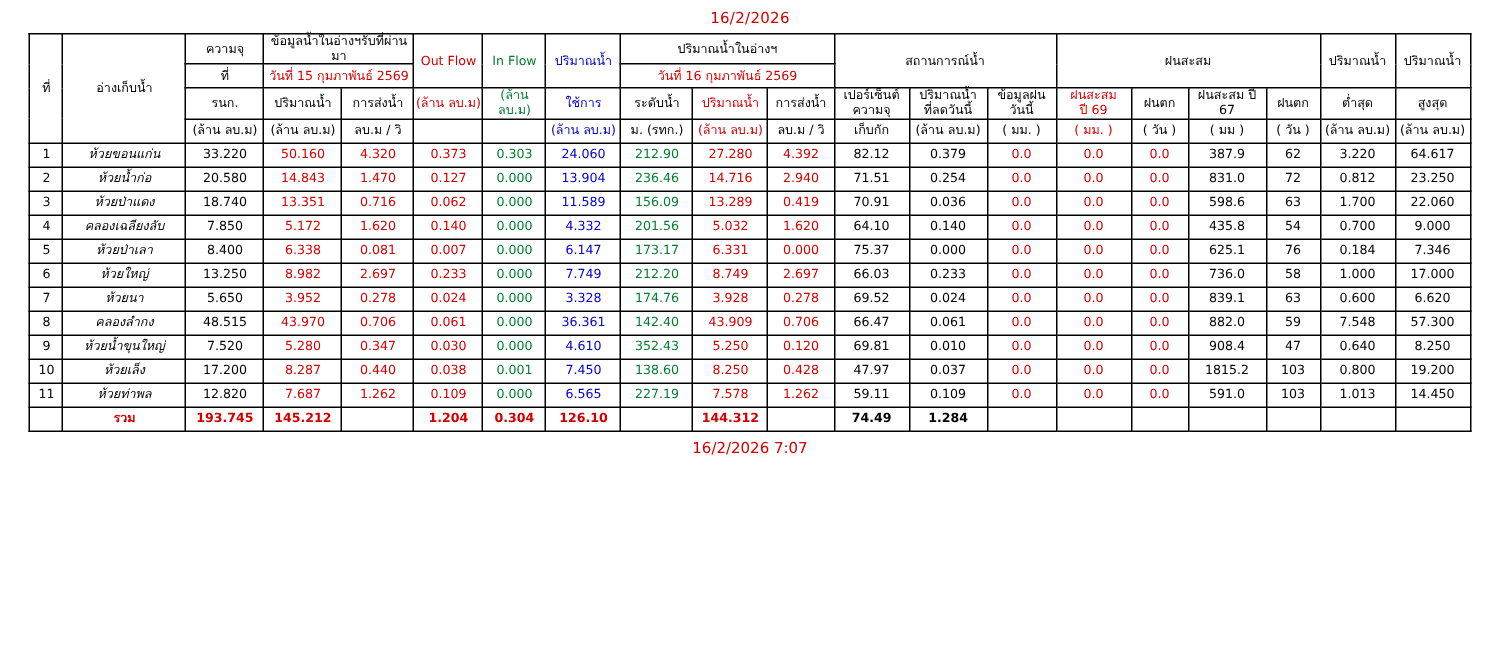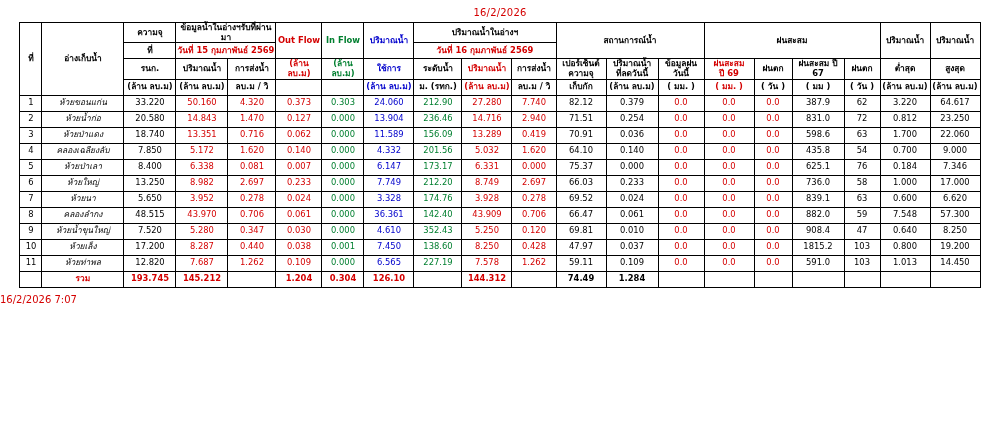--- a/index.html
+++ b/index.html
@@ -14,41 +14,42 @@
   .page{position:relative;width:1000px;height:437px;}
   .top-date{
     text-align:center;
     color:#d40000;
     font-size:10px;
     padding-top:7px;
     padding-bottom:4px;
     letter-spacing:0.2px;
   }
   .bottom-date{
+    text-align:center;
     color:#d40000;
     font-size:10px;
     padding-top:6px;
   }
   table.main{
     border-collapse:collapse;
     width:958px;
     margin:0 auto;
     table-layout:fixed;
   }
   table.main th, table.main td{
     border:1px solid #000;
     padding:0;
     text-align:center;
     vertical-align:middle;
     font-size:8.4px;
     line-height:1.15;
     height:15px;
   }
   thead th{
-    font-weight:bold;
+    font-weight:normal;
     padding:1px 1px;
   }
   .hl{ 
     display:block;
   }
   .red{color:#d40000;}
   .green{color:#007f2f;margin-top:44px;}
   .blue{color:#0000cc;}
   .nm{ 
     text-align:center;
@@ -155,21 +156,21 @@
           <td class="idx">1</td>
           <td class="nm">ห้วยขอนแก่น</td>
           <td>33.220</td>
           <td class="red">50.160</td>
           <td class="red">4.320</td>
           <td class="red">0.373</td>
           <td class="green">0.303</td>
           <td class="blue">24.060</td>
           <td class="green">212.90</td>
           <td class="red">27.280</td>
-          <td class="red">7.740</td>
+          <td class="red">4.392</td>
           <td>82.12</td>
           <td>0.379</td>
           <td class="red">0.0</td>
           <td class="red">0.0</td>
           <td class="red">0.0</td>
           <td>387.9</td>
           <td>62</td>
           <td>3.220</td>
           <td>64.617</td>
         </tr>

